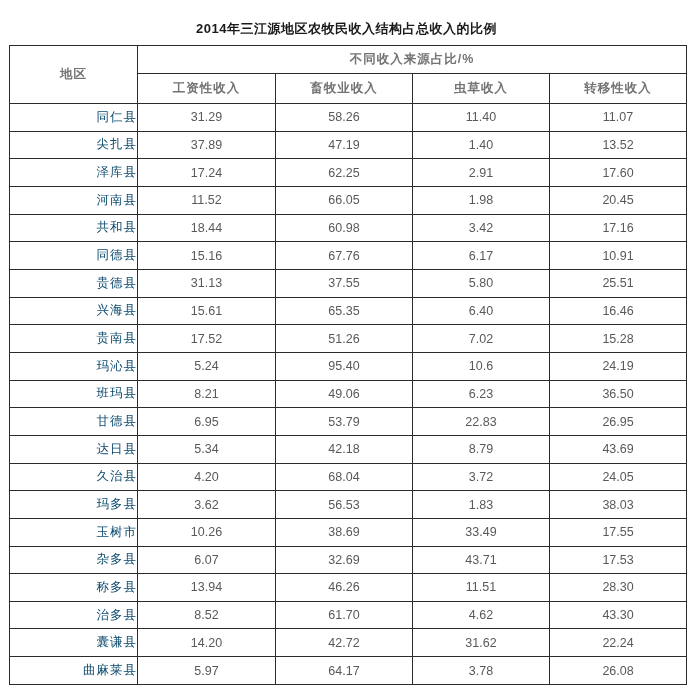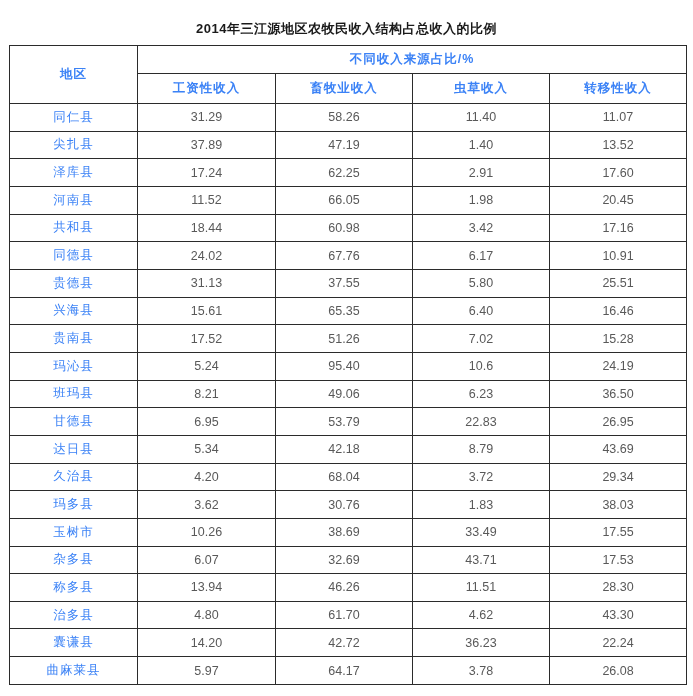--- a/index.html
+++ b/index.html
@@ -38,33 +38,34 @@
   .income-table td {
     border: 1px solid #2b2b2b;
     text-align: center;
     vertical-align: middle;
     padding: 0;
     font-size: 12.5px;
     overflow: hidden;
     white-space: nowrap;
   }
   .income-table thead th {
-    color: #3b82f6;
+    color: #737373;
     font-weight: bold;
     letter-spacing: 1px;
   }
   .income-table tr.group-row th { height: 27px; }
   .income-table tr.subhead-row th { height: 29px; }
   .income-table tbody td {
     color: #595959;
     font-weight: normal;
   }
   .income-table tbody td.region {
-    color: #3b82f6;
+    color: #0c4a6e;
     letter-spacing: 1px;
+    text-align: right;
   }
 </style>
 </head>
 <body>
 
 <div class="page-title">2014年三江源地区农牧民收入结构占总收入的比例</div>
 
 <table class="income-table">
   <colgroup>
     <col style="width:128px">
@@ -116,21 +117,21 @@
       </tr>
       <tr>
         <td class="region">共和县</td>
         <td>18.44</td>
         <td>60.98</td>
         <td>3.42</td>
         <td>17.16</td>
       </tr>
       <tr>
         <td class="region">同德县</td>
-        <td>24.02</td>
+        <td>15.16</td>
         <td>67.76</td>
         <td>6.17</td>
         <td>10.91</td>
       </tr>
       <tr>
         <td class="region">贵德县</td>
         <td>31.13</td>
         <td>37.55</td>
         <td>5.80</td>
         <td>25.51</td>
@@ -175,26 +176,26 @@
         <td>5.34</td>
         <td>42.18</td>
         <td>8.79</td>
         <td>43.69</td>
       </tr>
       <tr>
         <td class="region">久治县</td>
         <td>4.20</td>
         <td>68.04</td>
         <td>3.72</td>
-        <td>29.34</td>
+        <td>24.05</td>
       </tr>
       <tr>
         <td class="region">玛多县</td>
         <td>3.62</td>
-        <td>30.76</td>
+        <td>56.53</td>
         <td>1.83</td>
         <td>38.03</td>
       </tr>
       <tr>
         <td class="region">玉树市</td>
         <td>10.26</td>
         <td>38.69</td>
         <td>33.49</td>
         <td>17.55</td>
       </tr>
@@ -207,30 +208,30 @@
       </tr>
       <tr>
         <td class="region">称多县</td>
         <td>13.94</td>
         <td>46.26</td>
         <td>11.51</td>
         <td>28.30</td>
       </tr>
       <tr>
         <td class="region">治多县</td>
-        <td>4.80</td>
+        <td>8.52</td>
         <td>61.70</td>
         <td>4.62</td>
         <td>43.30</td>
       </tr>
       <tr>
         <td class="region">囊谦县</td>
         <td>14.20</td>
         <td>42.72</td>
-        <td>36.23</td>
+        <td>31.62</td>
         <td>22.24</td>
       </tr>
       <tr>
         <td class="region">曲麻莱县</td>
         <td>5.97</td>
         <td>64.17</td>
         <td>3.78</td>
         <td>26.08</td>
       </tr>
     </tbody>

